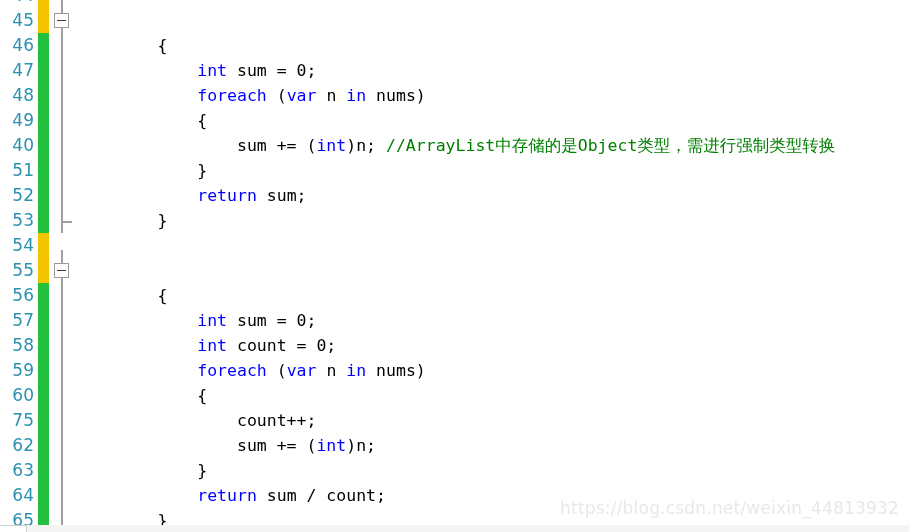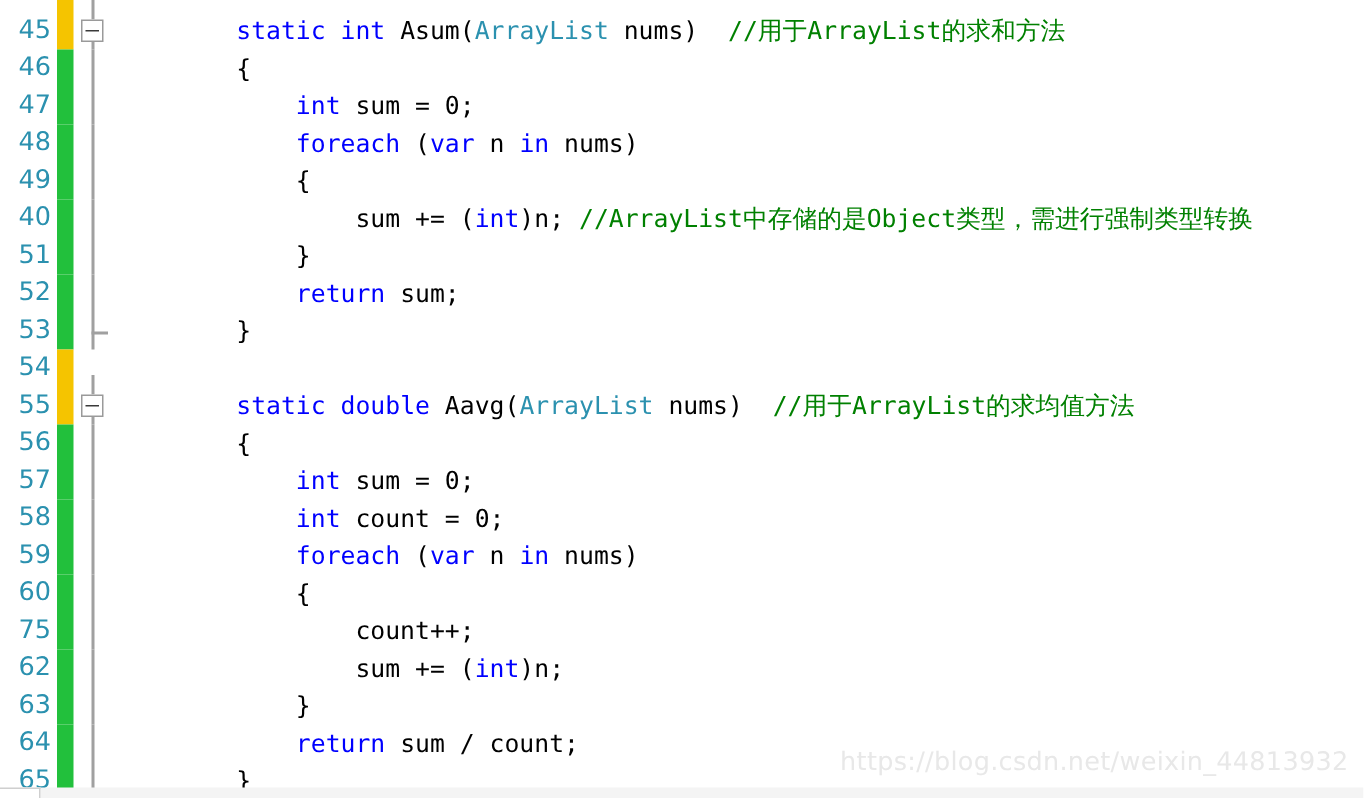--- a/index.html
+++ b/index.html
@@ -213,31 +213,31 @@
       <div class="fold-rail" style="top: 383px; height: 25px;"></div>
       <div class="fold-rail" style="top: 408px; height: 25px;"></div>
       <div class="fold-rail" style="top: 433px; height: 25px;"></div>
       <div class="fold-rail" style="top: 458px; height: 25px;"></div>
       <div class="fold-rail" style="top: 483px; height: 25px;"></div>
       <div class="fold-rail" style="top: 508px; height: 25px;"></div>
     </div>
 
   <div class="rows" id="rows">
       <div class="row" style="top: -17px;"><div class="lineno">44</div><div class="code"></div></div>
-      <div class="row" style="top: 8px;"><div class="lineno">45</div><div class="code"><span class="plain">        </span><span class="kw">static</span><span class="plain"> </span><span class="kw">int</span><span class="plain"> Asum(</span><span class="type">ArrayList</span><span class="plain"> nums)  </span><span class="cmt">//用于ArrayList的求和方法</span></div></div>
+      <div class="row" style="top: 8px;"><div class="lineno">45</div></div>
       <div class="row" style="top: 33px;"><div class="lineno">46</div><div class="code"><span class="plain">        {</span></div></div>
       <div class="row" style="top: 58px;"><div class="lineno">47</div><div class="code"><span class="plain">            </span><span class="kw">int</span><span class="plain"> sum = </span><span class="num">0;</span></div></div>
       <div class="row" style="top: 83px; padding-left: 8px;"><div class="lineno">48</div><div class="code"><span class="plain">            </span><span class="kw">foreach</span><span class="plain"> (</span><span class="kw">var</span><span class="plain"> n </span><span class="kw">in</span><span class="plain"> nums)</span></div></div>
       <div class="row" style="top: 108px;"><div class="lineno">49</div><div class="code"><span class="plain">            {</span></div></div>
       <div class="row" style="top: 133px;"><div class="lineno">40</div><div class="code"><span class="plain">                sum += (</span><span class="kw">int</span><span class="plain">)n; </span><span class="cmt">//ArrayList中存储的是Object类型，需进行强制类型转换</span></div></div>
       <div class="row" style="top: 158px;"><div class="lineno">51</div><div class="code"><span class="plain">            }</span></div></div>
       <div class="row" style="top: 183px;"><div class="lineno">52</div><div class="code"><span class="plain">            </span><span class="kw">return</span><span class="plain"> sum;</span></div></div>
       <div class="row" style="top: 208px;"><div class="lineno">53</div><div class="code"><span class="plain">        }</span></div></div>
       <div class="row" style="top: 233px;"><div class="lineno">54</div><div class="code"></div></div>
-      <div class="row" style="top: 258px;"><div class="lineno">55</div><div class="code"><span class="plain">        </span><span class="kw">static</span><span class="plain"> </span><span class="kw">double</span><span class="plain"> Aavg(</span><span class="type">ArrayList</span><span class="plain"> nums)  </span><span class="cmt">//用于ArrayList的求均值方法</span></div></div>
+      <div class="row" style="top: 258px;"><div class="lineno">55</div></div>
       <div class="row" style="top: 283px;"><div class="lineno">56</div><div class="code"><span class="plain">        {</span></div></div>
       <div class="row" style="top: 308px;"><div class="lineno">57</div><div class="code"><span class="plain">            </span><span class="kw">int</span><span class="plain"> sum = </span><span class="num">0;</span></div></div>
       <div class="row" style="top: 333px;"><div class="lineno">58</div><div class="code"><span class="plain">            </span><span class="kw">int</span><span class="plain"> count = </span><span class="num">0;</span></div></div>
       <div class="row" style="top: 358px;"><div class="lineno">59</div><div class="code"><span class="plain">            </span><span class="kw">foreach</span><span class="plain"> (</span><span class="kw">var</span><span class="plain"> n </span><span class="kw">in</span><span class="plain"> nums)</span></div></div>
       <div class="row" style="top: 383px;"><div class="lineno">60</div><div class="code"><span class="plain">            {</span></div></div>
       <div class="row" style="top: 408px;"><div class="lineno">75</div><div class="code"><span class="plain">                count++;</span></div></div>
       <div class="row" style="top: 433px;"><div class="lineno">62</div><div class="code"><span class="plain">                sum += (</span><span class="kw">int</span><span class="plain">)n;</span></div></div>
       <div class="row" style="top: 458px;"><div class="lineno">63</div><div class="code"><span class="plain">            }</span></div></div>
       <div class="row" style="top: 483px;"><div class="lineno">64</div><div class="code"><span class="plain">            </span><span class="kw">return</span><span class="plain"> sum / count;</span></div></div>
       <div class="row" style="top: 508px;"><div class="lineno">65</div><div class="code"><span class="plain">        }</span></div></div>

